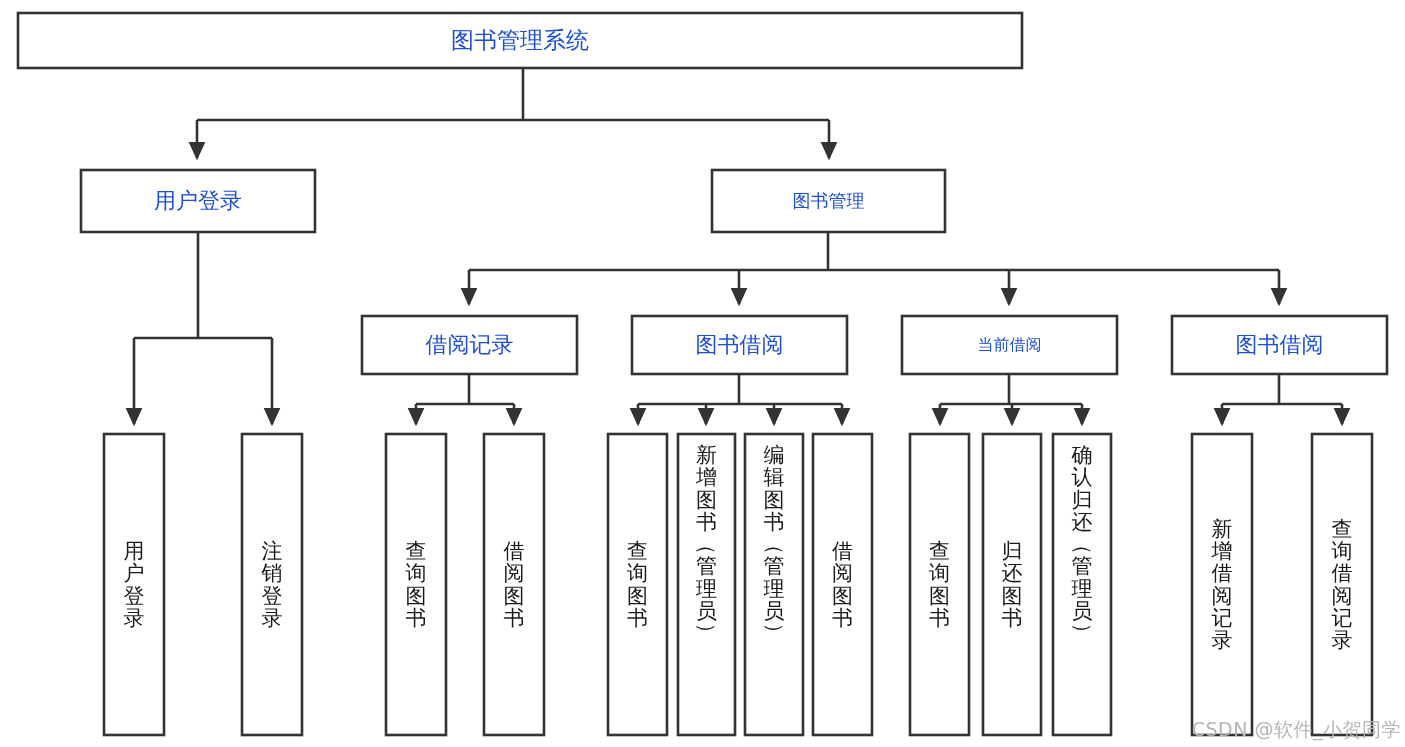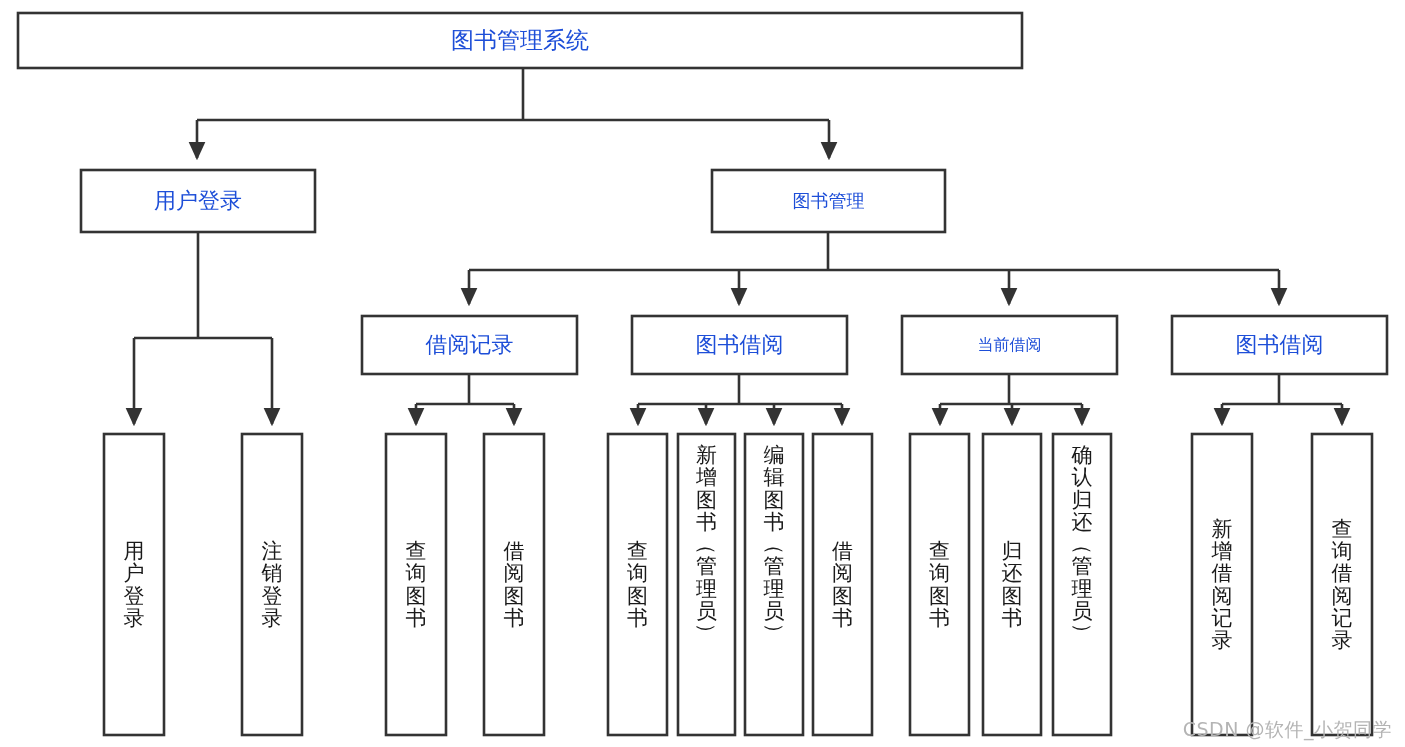--- a/index.html
+++ b/index.html
@@ -61,21 +61,21 @@
     position: absolute;
     display: flex;
     align-items: center;
     justify-content: center;
     font-family: "DejaVu Sans", "Liberation Sans", sans-serif;
     color: #1d4ed8;
     pointer-events: none;
   }
   .watermark {
     position: absolute;
-    right: 13px;
+    right: 4px;
     bottom: 4px;
     font-family: "DejaVu Sans", "Liberation Sans", sans-serif;
     font-size: 19px;
     color: #b4b4b4;
     letter-spacing: 0.5px;
     white-space: nowrap;
   }
 </style>
 </head>
 <body>

